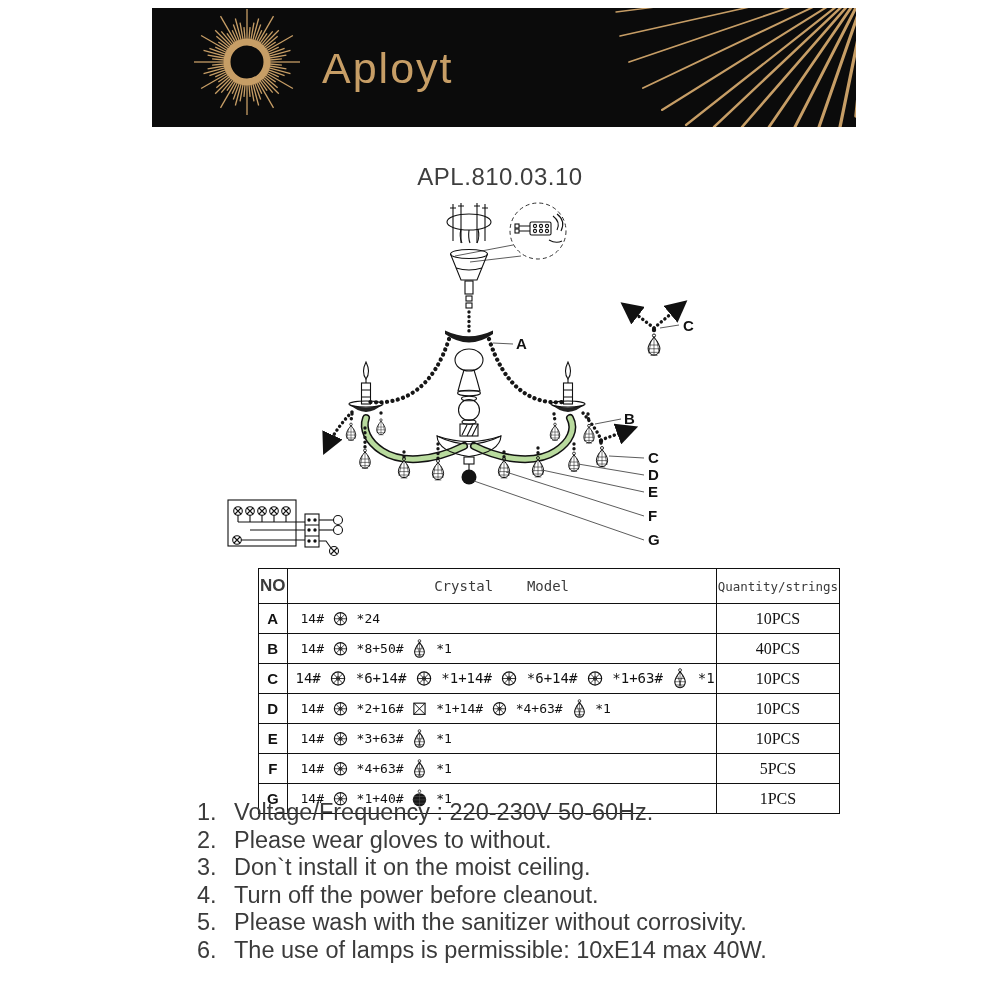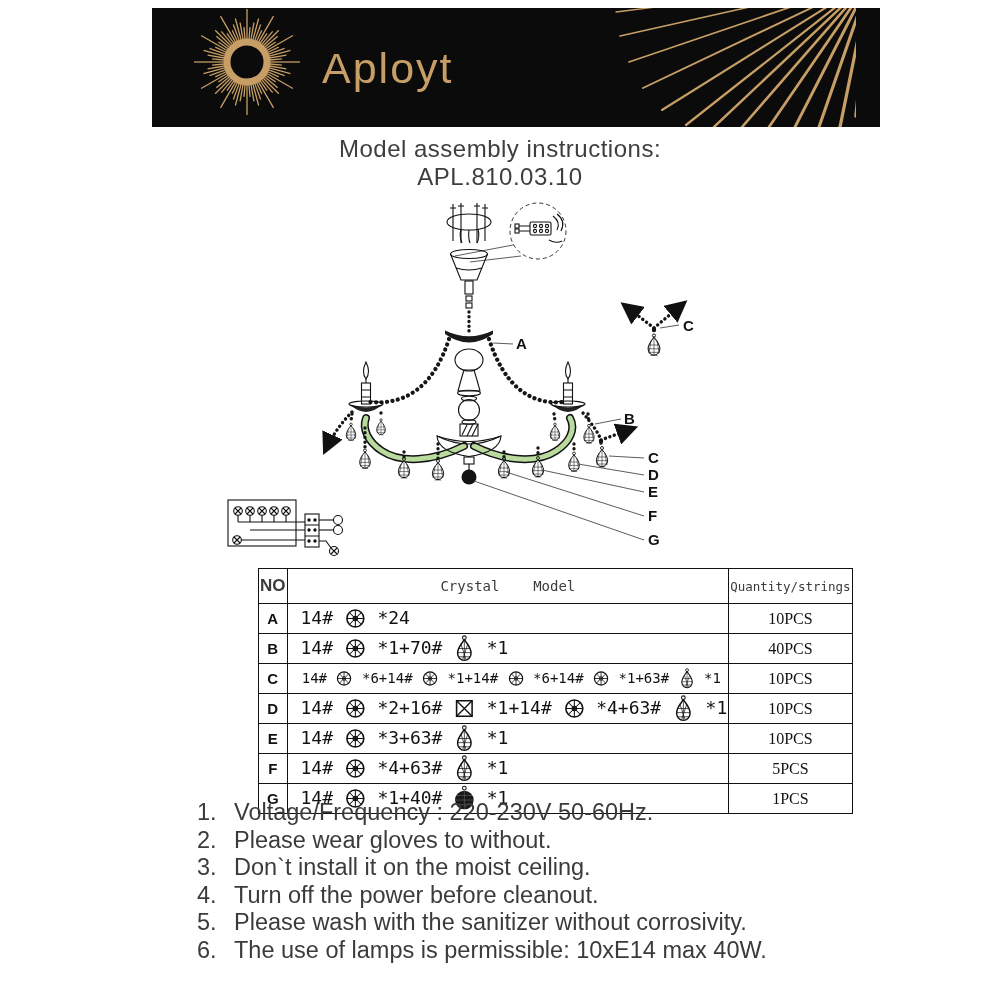--- a/index.html
+++ b/index.html
@@ -1,20 +1,20 @@
 <!DOCTYPE html>
 <html><head>
 <meta charset="utf-8">
 <style>
   html,body{margin:0;padding:0;background:#ffffff;}
   .page{position:relative;width:1000px;height:1000px;background:#fff;overflow:hidden;
         font-family:"Liberation Sans",sans-serif;color:#3b3b3b;}
 
   
-  .banner{position:absolute;left:152px;top:8px;width:704px;height:119px;background:#0b0b0b;overflow:hidden;padding-left:24px;}
+  .banner{position:absolute;left:152px;top:8px;width:704px;height:119px;background:#0b0b0b;overflow:hidden;}
   .banner svg{position:absolute;left:0;top:0;}
   .brand{position:absolute;left:170px;top:36px;font-size:43px;letter-spacing:2px;color:#c79e66;
          font-family:"Liberation Sans",sans-serif;font-weight:400;}
 
   
   .title{position:absolute;left:0;top:135px;width:1000px;text-align:center;
          font-size:24px;letter-spacing:.5px;color:#3e3e3e;}
   .model{position:absolute;left:0;top:163px;width:1000px;text-align:center;
          font-size:24px;letter-spacing:.5px;color:#3e3e3e;}
 
@@ -28,21 +28,21 @@
 
   
   table.parts{position:absolute;left:230px;top:568px;width:552px;border-collapse:collapse;margin-left:28px;}
   table.parts th,table.parts td{border:1.4px solid #111;white-space:pre;}
   table.parts th{height:32px;}
   table.parts td{height:27px;}
   .th-no{width:64px;font-size:17px;font-weight:700;font-family:"Liberation Sans",sans-serif;text-align:center;}
   .th-model{width:345px;font-family:"DejaVu Sans Mono",monospace;font-weight:400;font-size:14px;text-align:center;}
   .th-qty{width:141px;font-family:"DejaVu Sans Mono",monospace;font-weight:400;font-size:12.5px;text-align:left;}
   .td-no{text-align:center;font-weight:700;font-size:15px;font-family:"Liberation Sans",sans-serif;color:#111;}
-  .td-model{font-family:"DejaVu Sans Mono",monospace;font-size:18px;color:#111;padding-left:13px;}
+  .td-model{font-family:"DejaVu Sans Mono",monospace;font-size:13px;color:#111;padding-left:13px;}
   .td-model.small{font-size:14px;padding-left:8px;text-align:center;}
   .td-qty{text-align:center;font-family:"Liberation Serif",serif;font-size:16px;color:#111;}
   .ci{width:1.15em;height:1.5em;vertical-align:-0.42em;margin:0 1px;}
 
   
   .notes{position:absolute;left:197px;top:799px;width:680px;margin:0;padding:0;list-style:none;}
   .notes li{display:flex;font-size:23.5px;line-height:27.6px;color:#3b3b3b;}
   .notes .n{width:37px;flex:0 0 37px;}
 </style>
 </head>
@@ -140,21 +140,20 @@
           <line x1="718" y1="-28" x2="617" y2="119" stroke="#c79e66" stroke-width="2.76" stroke-linecap="round"></line>
           <line x1="718" y1="-28" x2="643" y2="119" stroke="#c79e66" stroke-width="2.93" stroke-linecap="round"></line>
           <line x1="718" y1="-28" x2="667" y2="119" stroke="#c79e66" stroke-width="3.10" stroke-linecap="round"></line>
           <line x1="718" y1="-28" x2="688" y2="119" stroke="#c79e66" stroke-width="3.27" stroke-linecap="round"></line>
           <line x1="718" y1="-28" x2="704" y2="108" stroke="#c79e66" stroke-width="3.44" stroke-linecap="round"></line>
         </g>
     </svg>
     <div class="brand">Aployt</div>
   </header>
 
-  <div class="title">Model assembly instructions:</div>
   <div class="model">APL.810.03.10</div>
 
   <div class="diagram">
   <svg width="540" height="375" viewBox="190 195 540 375">
     <defs>
       <pattern id="xh" width="4" height="4" patternUnits="userSpaceOnUse">
         <path d="M0,0 l4,4 M4,0 l-4,4" stroke="#222" stroke-width="0.7"></path>
       </pattern>
       <pattern id="xhd" width="3" height="3" patternUnits="userSpaceOnUse">
         <path d="M0,0 l3,3 M3,0 l-3,3 M1.5,0 v3" stroke="#111" stroke-width="0.8"></path>
@@ -365,21 +364,21 @@
               <circle cx="10" cy="13" r="2.2" fill="none" stroke="#111" stroke-width="1"></circle>
             </svg><span> *24</span></td>
           <td class="td-qty">10PCS</td>
         </tr>
         <tr>
           <td class="td-no">B</td>
           <td class="td-model"><span>14# </span><svg viewBox="0 0 20 26" class="ci">
               <circle cx="10" cy="13" r="8.2" fill="none" stroke="#111" stroke-width="1.5"></circle>
               <path stroke="#111" stroke-width="1" fill="none" d="M10,4.8V21.2 M1.8,13h16.4 M4.2,7.2l11.6,11.6 M15.8,7.2L4.2,18.8"></path>
               <circle cx="10" cy="13" r="2.2" fill="none" stroke="#111" stroke-width="1"></circle>
-            </svg><span> *1+70# </span><svg viewBox="0 0 20 26" class="ci">
+            </svg><span> *8+50# </span><svg viewBox="0 0 20 26" class="ci">
               <circle cx="10" cy="2.6" r="1.8" fill="none" stroke="#111" stroke-width="1"></circle>
               <path d="M10,4.5 C13,9 16.5,12 16.5,17.5 A6.5,7 0 1,1 3.5,17.5 C3.5,12 7,9 10,4.5Z" fill="none" stroke="#111" stroke-width="1.4"></path>
               <path stroke="#111" stroke-width="0.7" fill="none" d="M4.6,13h10.8 M3.6,17h12.8 M4.3,21h11.4 M10,4.5v19.5 M6.6,8.5l5,15 M13.4,8.5l-5,15"></path>
             </svg><span> *1</span></td>
           <td class="td-qty">40PCS</td>
         </tr>
         <tr>
           <td class="td-no">C</td>
           <td class="td-model small"><span>14# </span><svg viewBox="0 0 20 26" class="ci">
               <circle cx="10" cy="13" r="8.2" fill="none" stroke="#111" stroke-width="1.5"></circle>

